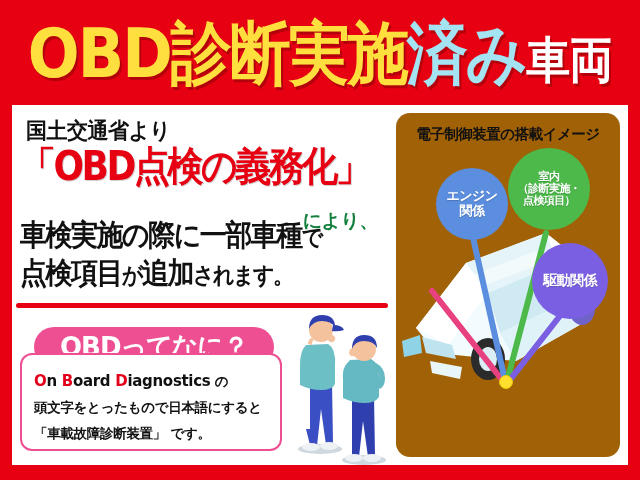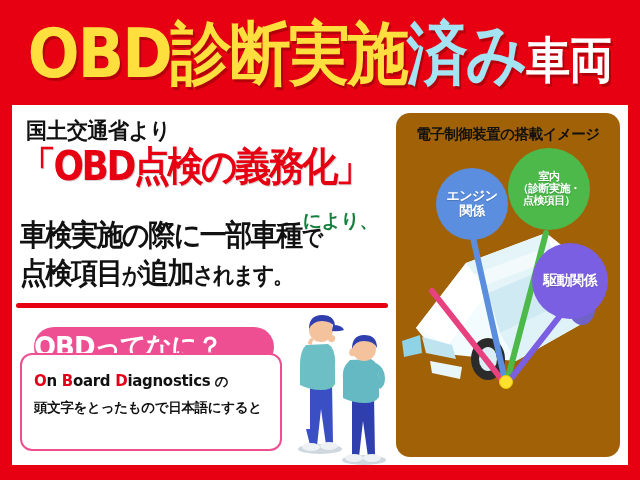--- a/index.html
+++ b/index.html
@@ -117,21 +117,21 @@
 
   
   .qbubble {
     position: absolute;
     left: 22px; top: 222px;
     width: 240px; height: 40px;
     background: #ee4f92;
     border-radius: 20px;
     display: flex;
     align-items: center;
-    justify-content: flex-start;
+    justify-content: center;
   }
   .qbubble-text {
     color: #ffffff;
     font-weight: 900;
     font-size: 26px;
     letter-spacing: -1px;
     white-space: nowrap;
     transform: scaleY(1.05);
   }
   .qbubble-tail {
@@ -265,20 +265,21 @@
       <div class="qbubble">
         <span class="qbubble-text">OBDってなに？</span>
       </div>
       <div class="qbubble-tail"></div>
 
       <div class="defbox">
         <div class="defline">
           <span class="cap-red">O</span><span class="def-en">n</span><span class="def-en"> </span><span class="cap-red">B</span><span class="def-en">oard</span><span class="def-en"> </span><span class="cap-red">D</span><span class="def-en">iagnostics</span><span> </span><span>の</span>
         </div>
         <div class="defline">頭文字をとったもので日本語にすると</div>
+        <div class="defline">「車載故障診断装置」 です。</div>
       </div>
 
       <div class="people">
         <svg width="120" height="160" viewBox="0 0 120 160">
 
           <ellipse cx="36" cy="144" rx="22" ry="5" fill="#cfd8de"></ellipse>
           <ellipse cx="80" cy="155" rx="22" ry="5" fill="#cfd8de"></ellipse>
 
           <path d="M26 76 L26 140 L33 141 L37 104 L42 140 L49 139 L48 76 Z" fill="#3b4fc4"></path>
           <path d="M22 124 L26 140 L33 141 L31 124 Z" fill="#3b4fc4"></path>

